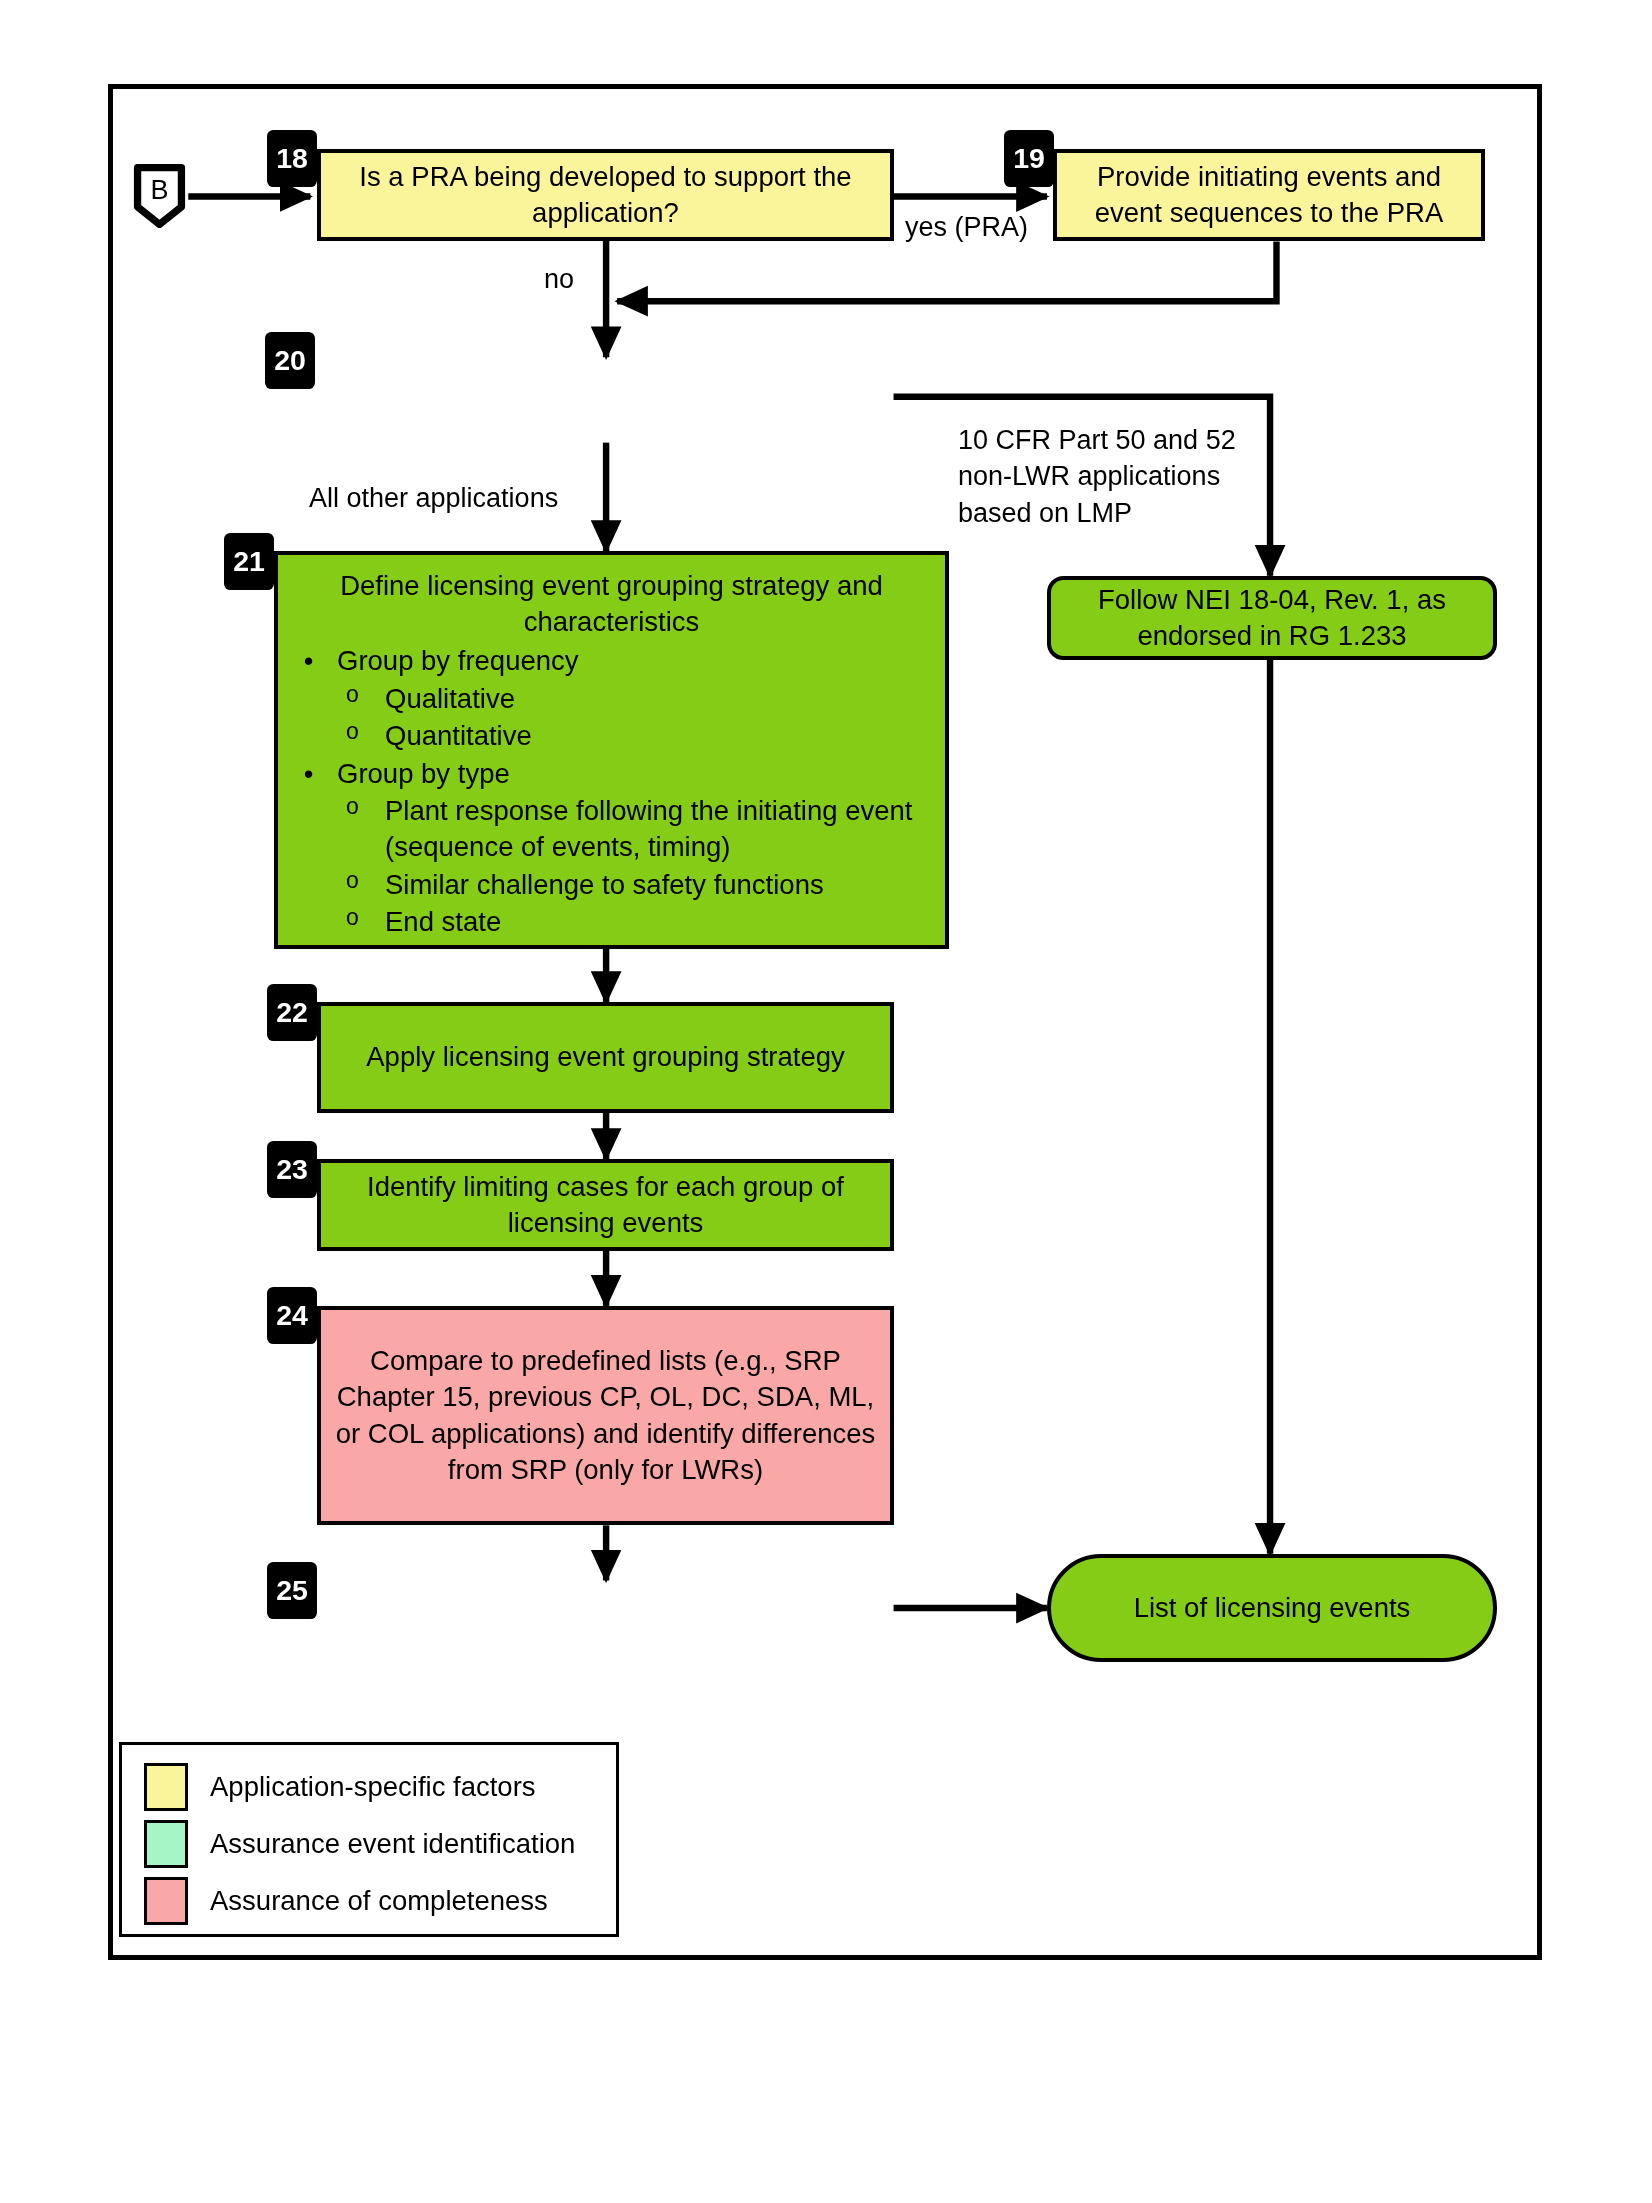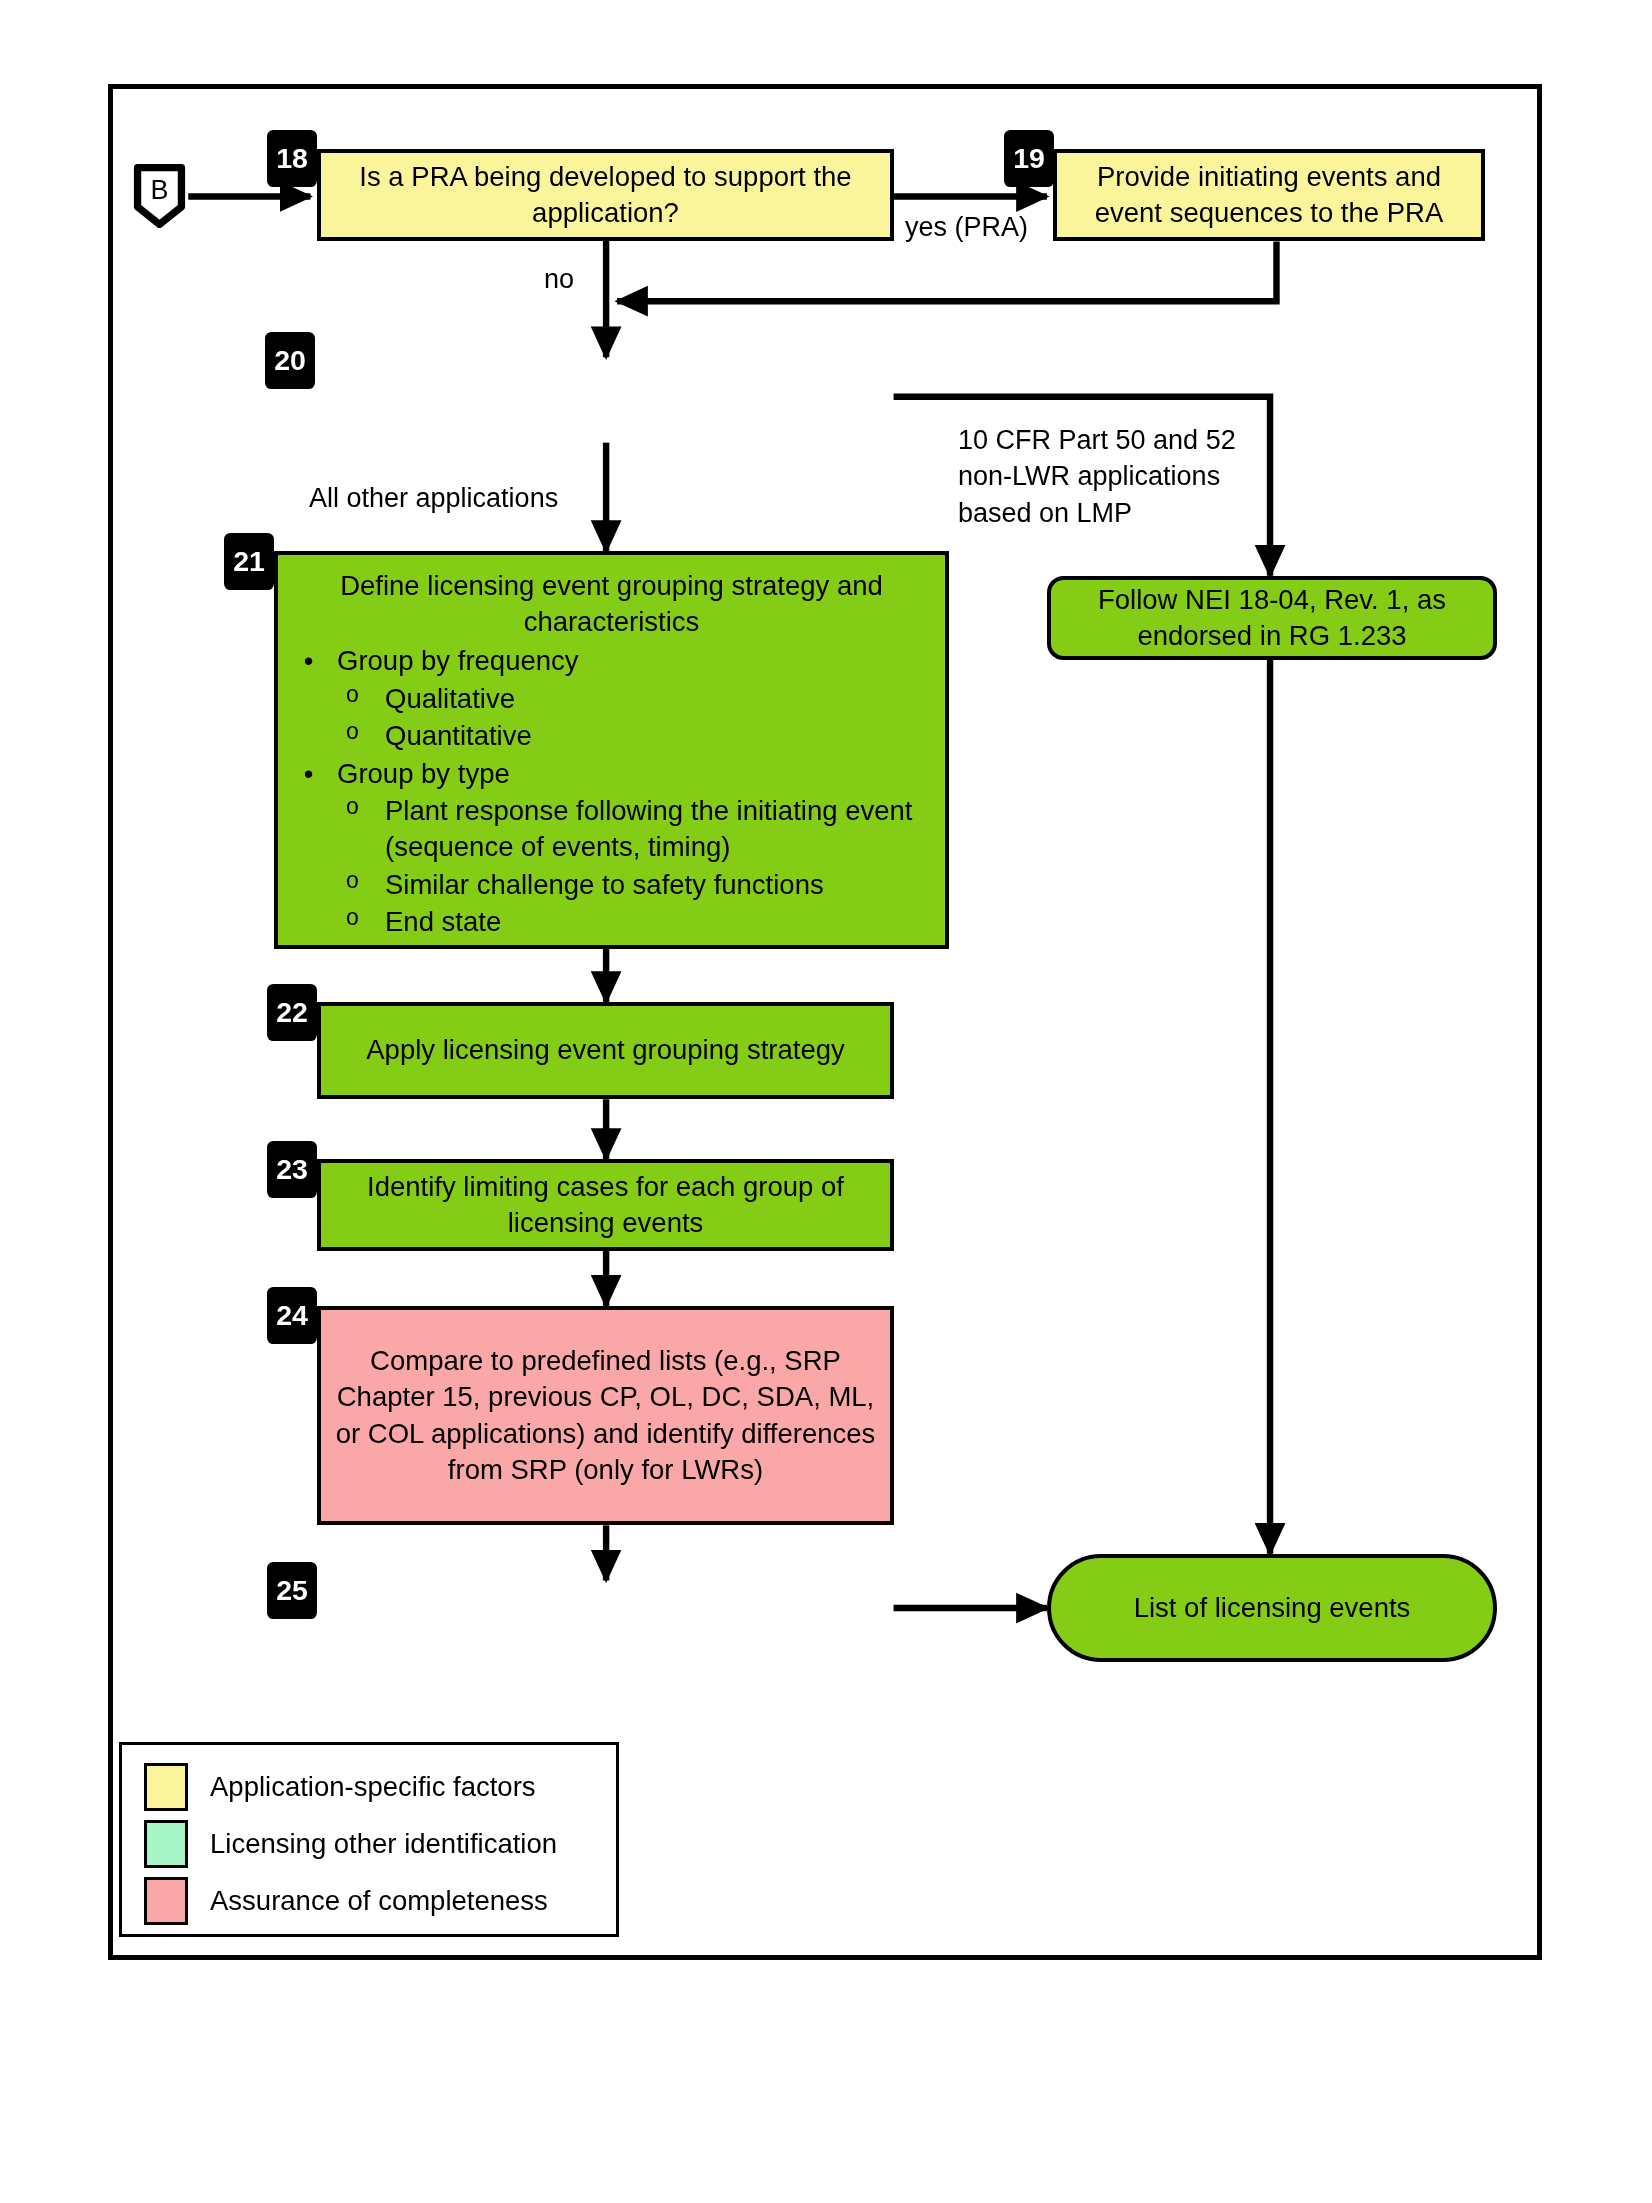--- a/index.html
+++ b/index.html
@@ -254,21 +254,21 @@
         <span>Similar challenge to safety functions</span>
       </div>
       <div class="lvl2">
         <span class="mk">o</span>
         <span>End state</span>
       </div>
     </div>
   </div>
   <div class="badge" style="left:224px; top:533px;">21</div>
 
-  <div class="node fill-green" id="node-22" style="left:317px; top:1002px; width:577px; height:97px; font-size:27.5px;">
+  <div class="node fill-green" id="node-22" style="left:317px; top:1002px; width:577px; height:111px; font-size:27.5px;">
     <span class="txt">Apply licensing event grouping strategy</span>
   </div>
   <div class="badge" style="left:267px; top:984px;">22</div>
 
   <div class="node fill-green" id="node-23" style="left:317px; top:1159px; width:577px; height:92px; font-size:27.5px;">
     <span class="txt">Identify limiting cases for each group of licensing events</span>
   </div>
   <div class="badge" style="left:267px; top:1141px;">23</div>
 
   <div class="node fill-pink" id="node-24" style="left:317px; top:1306px; width:577px; height:219px; font-size:27.5px;">
@@ -293,21 +293,21 @@
 non-LWR applications
 based on LMP</div>
 
   <div id="legend">
     <div class="legend-row">
       <div class="legend-swatch" style="background:#FAF59A;"></div>
       <div class="legend-label">Application-specific factors</div>
     </div>
     <div class="legend-row">
       <div class="legend-swatch" style="background:#A6F5C6;"></div>
-      <div class="legend-label">Licensing other identification</div>
+      <div class="legend-label">Assurance event identification</div>
     </div>
     <div class="legend-row">
       <div class="legend-swatch" style="background:#F9A7A7;"></div>
       <div class="legend-label">Assurance of completeness</div>
     </div>
   </div>
 
 </div>
 
 

